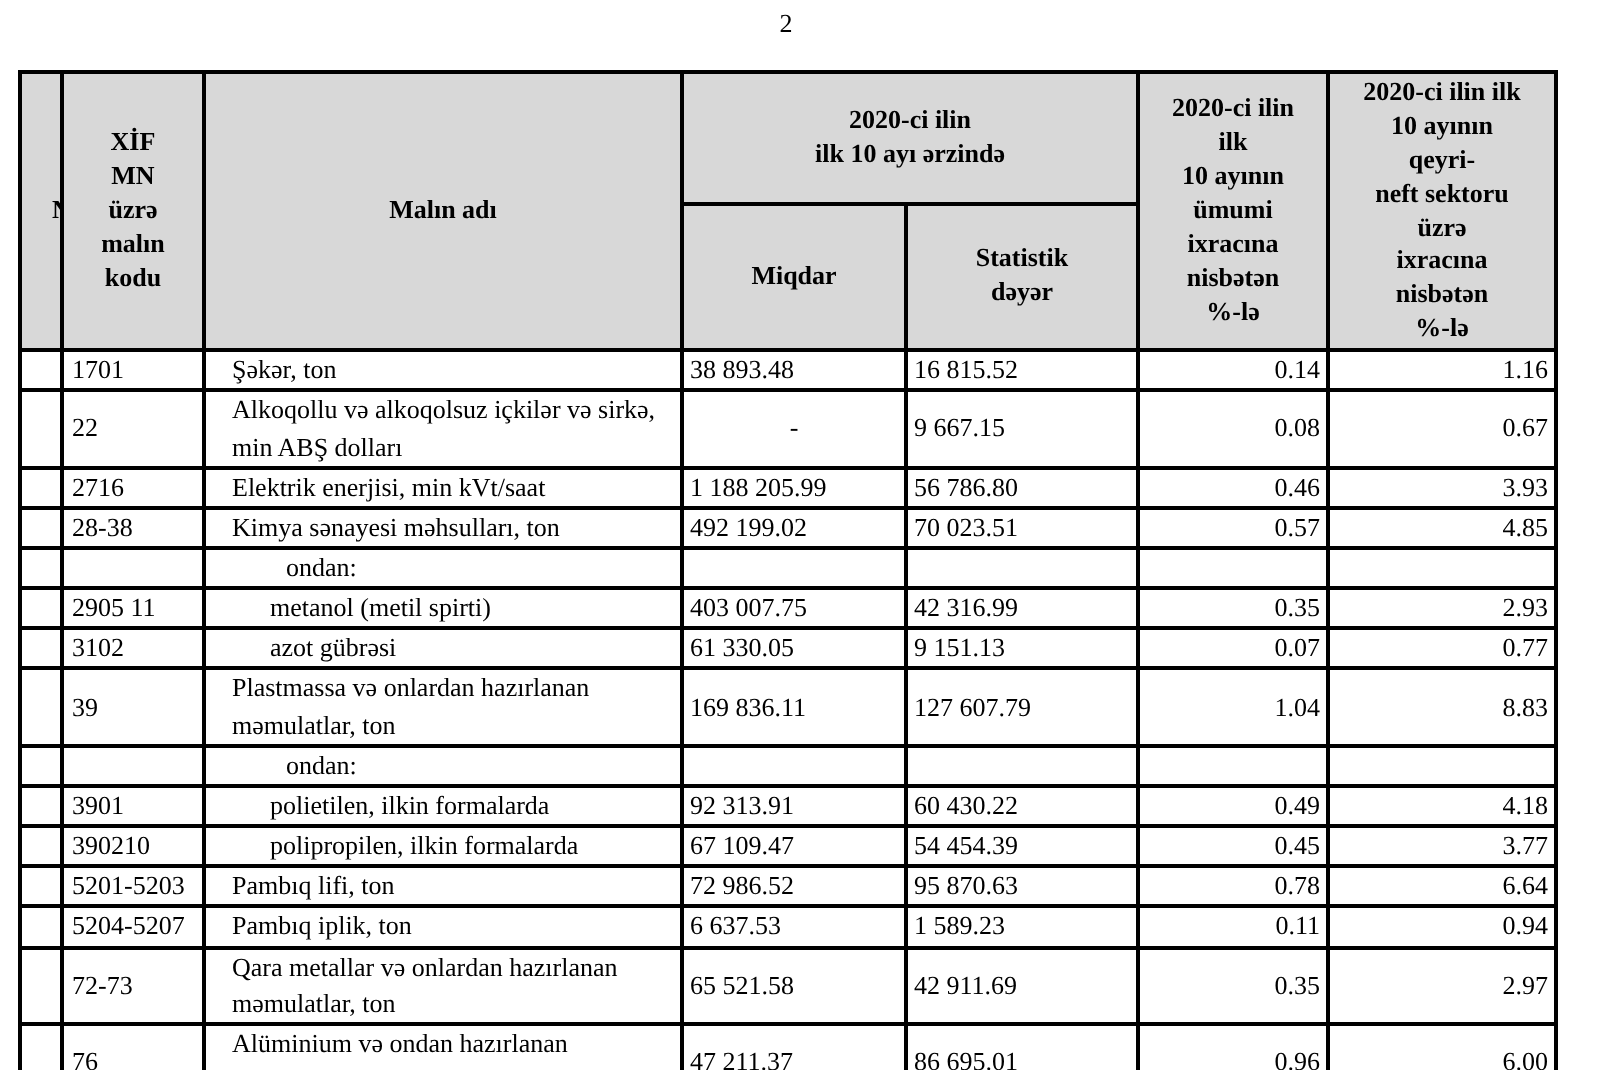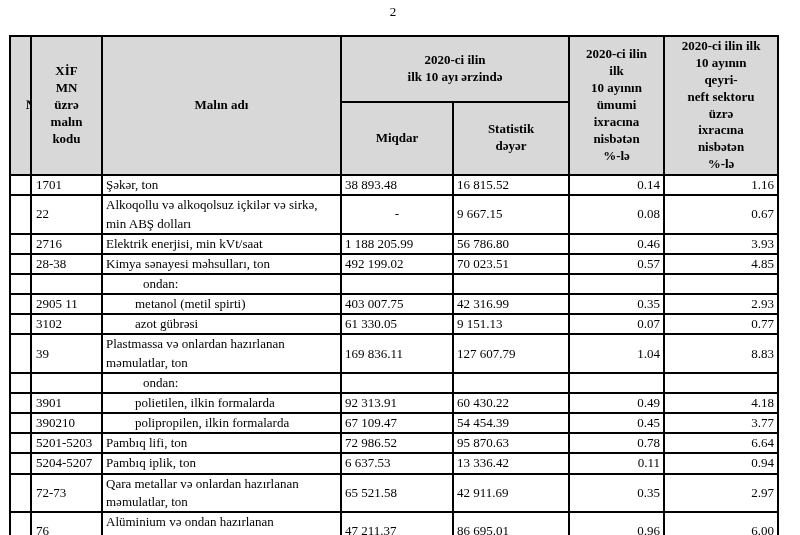--- a/index.html
+++ b/index.html
@@ -42,21 +42,21 @@
   tbody tr.level-group { height: 20px; }
   tbody td {
     font-size: 13px;
     vertical-align: middle;
     line-height: 1.4;
     padding: 0 3px;
     white-space: pre-line;
   }
   tbody tr.level-group td { line-height: 1.05; }
   td.code { text-align: left; padding-left: 4px; }
-  td.name { text-align: left; padding-left: 3px; }
+  td.name { text-align: left; padding-left: 13px; }
   tr.level-sub  td.name { padding-left: 32px; }
   tr.level-group td.name { padding-left: 40px; }
   td.num { text-align: left; padding-right: 9px; }
   td.pct { text-align: right; }
   td.dash { text-align: center; padding-right: 3px; }
 </style>
 </head>
 <body>
 
 <div class="page">
@@ -208,21 +208,21 @@
         <td class="num">72 986.52</td>
         <td class="num">95 870.63</td>
         <td class="pct">0.78</td>
         <td class="pct">6.64</td>
       </tr>
         <tr class="level-main">
         <td class="no"></td>
         <td class="code">5204-5207</td>
         <td class="name">Pambıq iplik, ton</td>
         <td class="num">6 637.53</td>
-        <td class="num">13 336.42</td>
+        <td class="num">1 589.23</td>
         <td class="pct">0.11</td>
         <td class="pct">0.94</td>
       </tr>
         <tr class="level-main">
         <td class="no"></td>
         <td class="code">72-73</td>
         <td class="name">Qara metallar və onlardan hazırlanan
 məmulatlar, ton</td>
         <td class="num">65 521.58</td>
         <td class="num">42 911.69</td>

